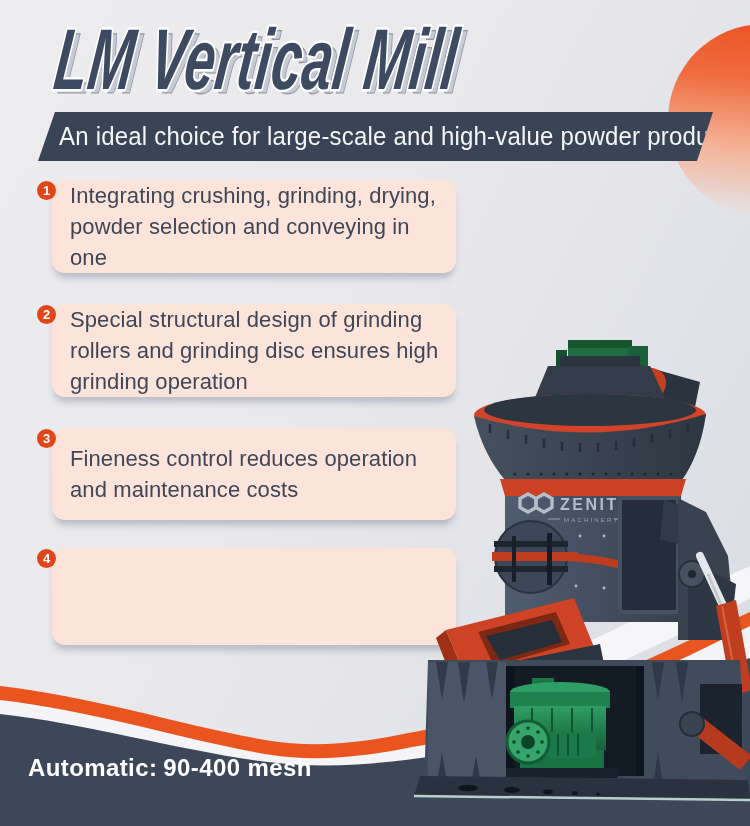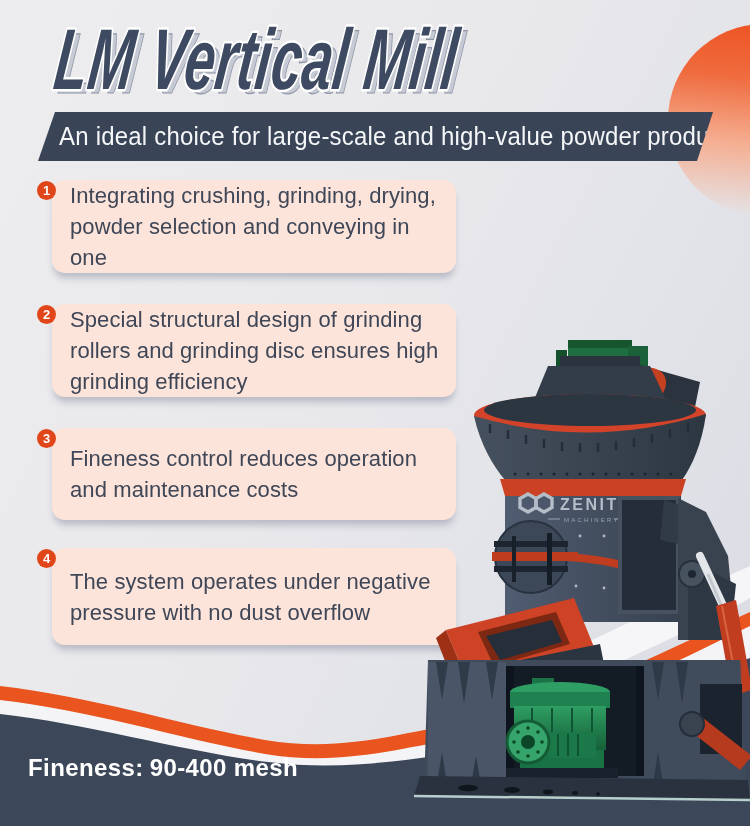--- a/index.html
+++ b/index.html
@@ -75,31 +75,29 @@
 
   <div class="card c1 z2">
     <div class="badge">1</div>
     <p>Integrating crushing, grinding, drying,
 powder selection and conveying in one</p>
   </div>
   <div class="card c2 z2">
     <div class="badge">2</div>
     <p>Special structural design of grinding
 rollers and grinding disc ensures high
-grinding efficiency</p>
+grinding operation</p>
   </div>
   <div class="card c3 z2">
     <div class="badge">3</div>
     <p>Fineness control reduces operation
 and maintenance costs</p>
   </div>
   <div class="card c4 z2">
     <div class="badge">4</div>
-    <p>The system operates under negative
-pressure with no dust overflow</p>
   </div>
 
   <svg class="footer-svg z3" width="750" height="266" viewBox="0 0 750 266">
     <path d="M430,172 C500,158 600,112 680,74 C708,61 732,48 750,38 L750,6 C700,28 600,76 510,120 C470,140 445,158 430,172 Z" fill="#f7f7f9" opacity="0.95"></path>
     <path d="M0,126 C90,136 185,166 265,180 C345,193 400,172 460,164 C540,154 650,98 750,52 L750,266 L0,266 Z" fill="#e9541f"></path>
     <path d="M0,140 C90,150 185,180 265,194 C345,207 405,186 465,178 C545,168 655,112 750,66 L750,266 L0,266 Z" fill="#f4f4f6"></path>
     <path d="M0,154 C90,164 185,192 268,202 C348,212 410,198 470,192 C560,184 665,128 750,98 L750,266 L0,266 Z" fill="#3c4759"></path>
   </svg>
 
   <svg class="machine-svg" width="344" height="472" viewBox="408 332 344 472">
@@ -287,17 +285,17 @@
       <ellipse cx="512" cy="790" rx="8" ry="3" fill="#10161e"></ellipse>
       <ellipse cx="548" cy="792" rx="5" ry="2.4" fill="#10161e"></ellipse>
       <ellipse cx="575" cy="793" rx="3" ry="2" fill="#10161e"></ellipse>
       <circle cx="598" cy="794" r="1.8" fill="#10161e"></circle>
       <line x1="414" y1="796" x2="750" y2="800" stroke="#cfeae4" stroke-width="2.5" opacity="0.85"></line>
     </g>
   </svg>
 
   <div class="footer-text">
     <div class="row">
-      <span>Fineness:</span><span>90-400 mesh</span>
+      <span>Automatic:</span><span>90-400 mesh</span>
     </div>
   </div>
 
 </div>
 
 </body></html>

